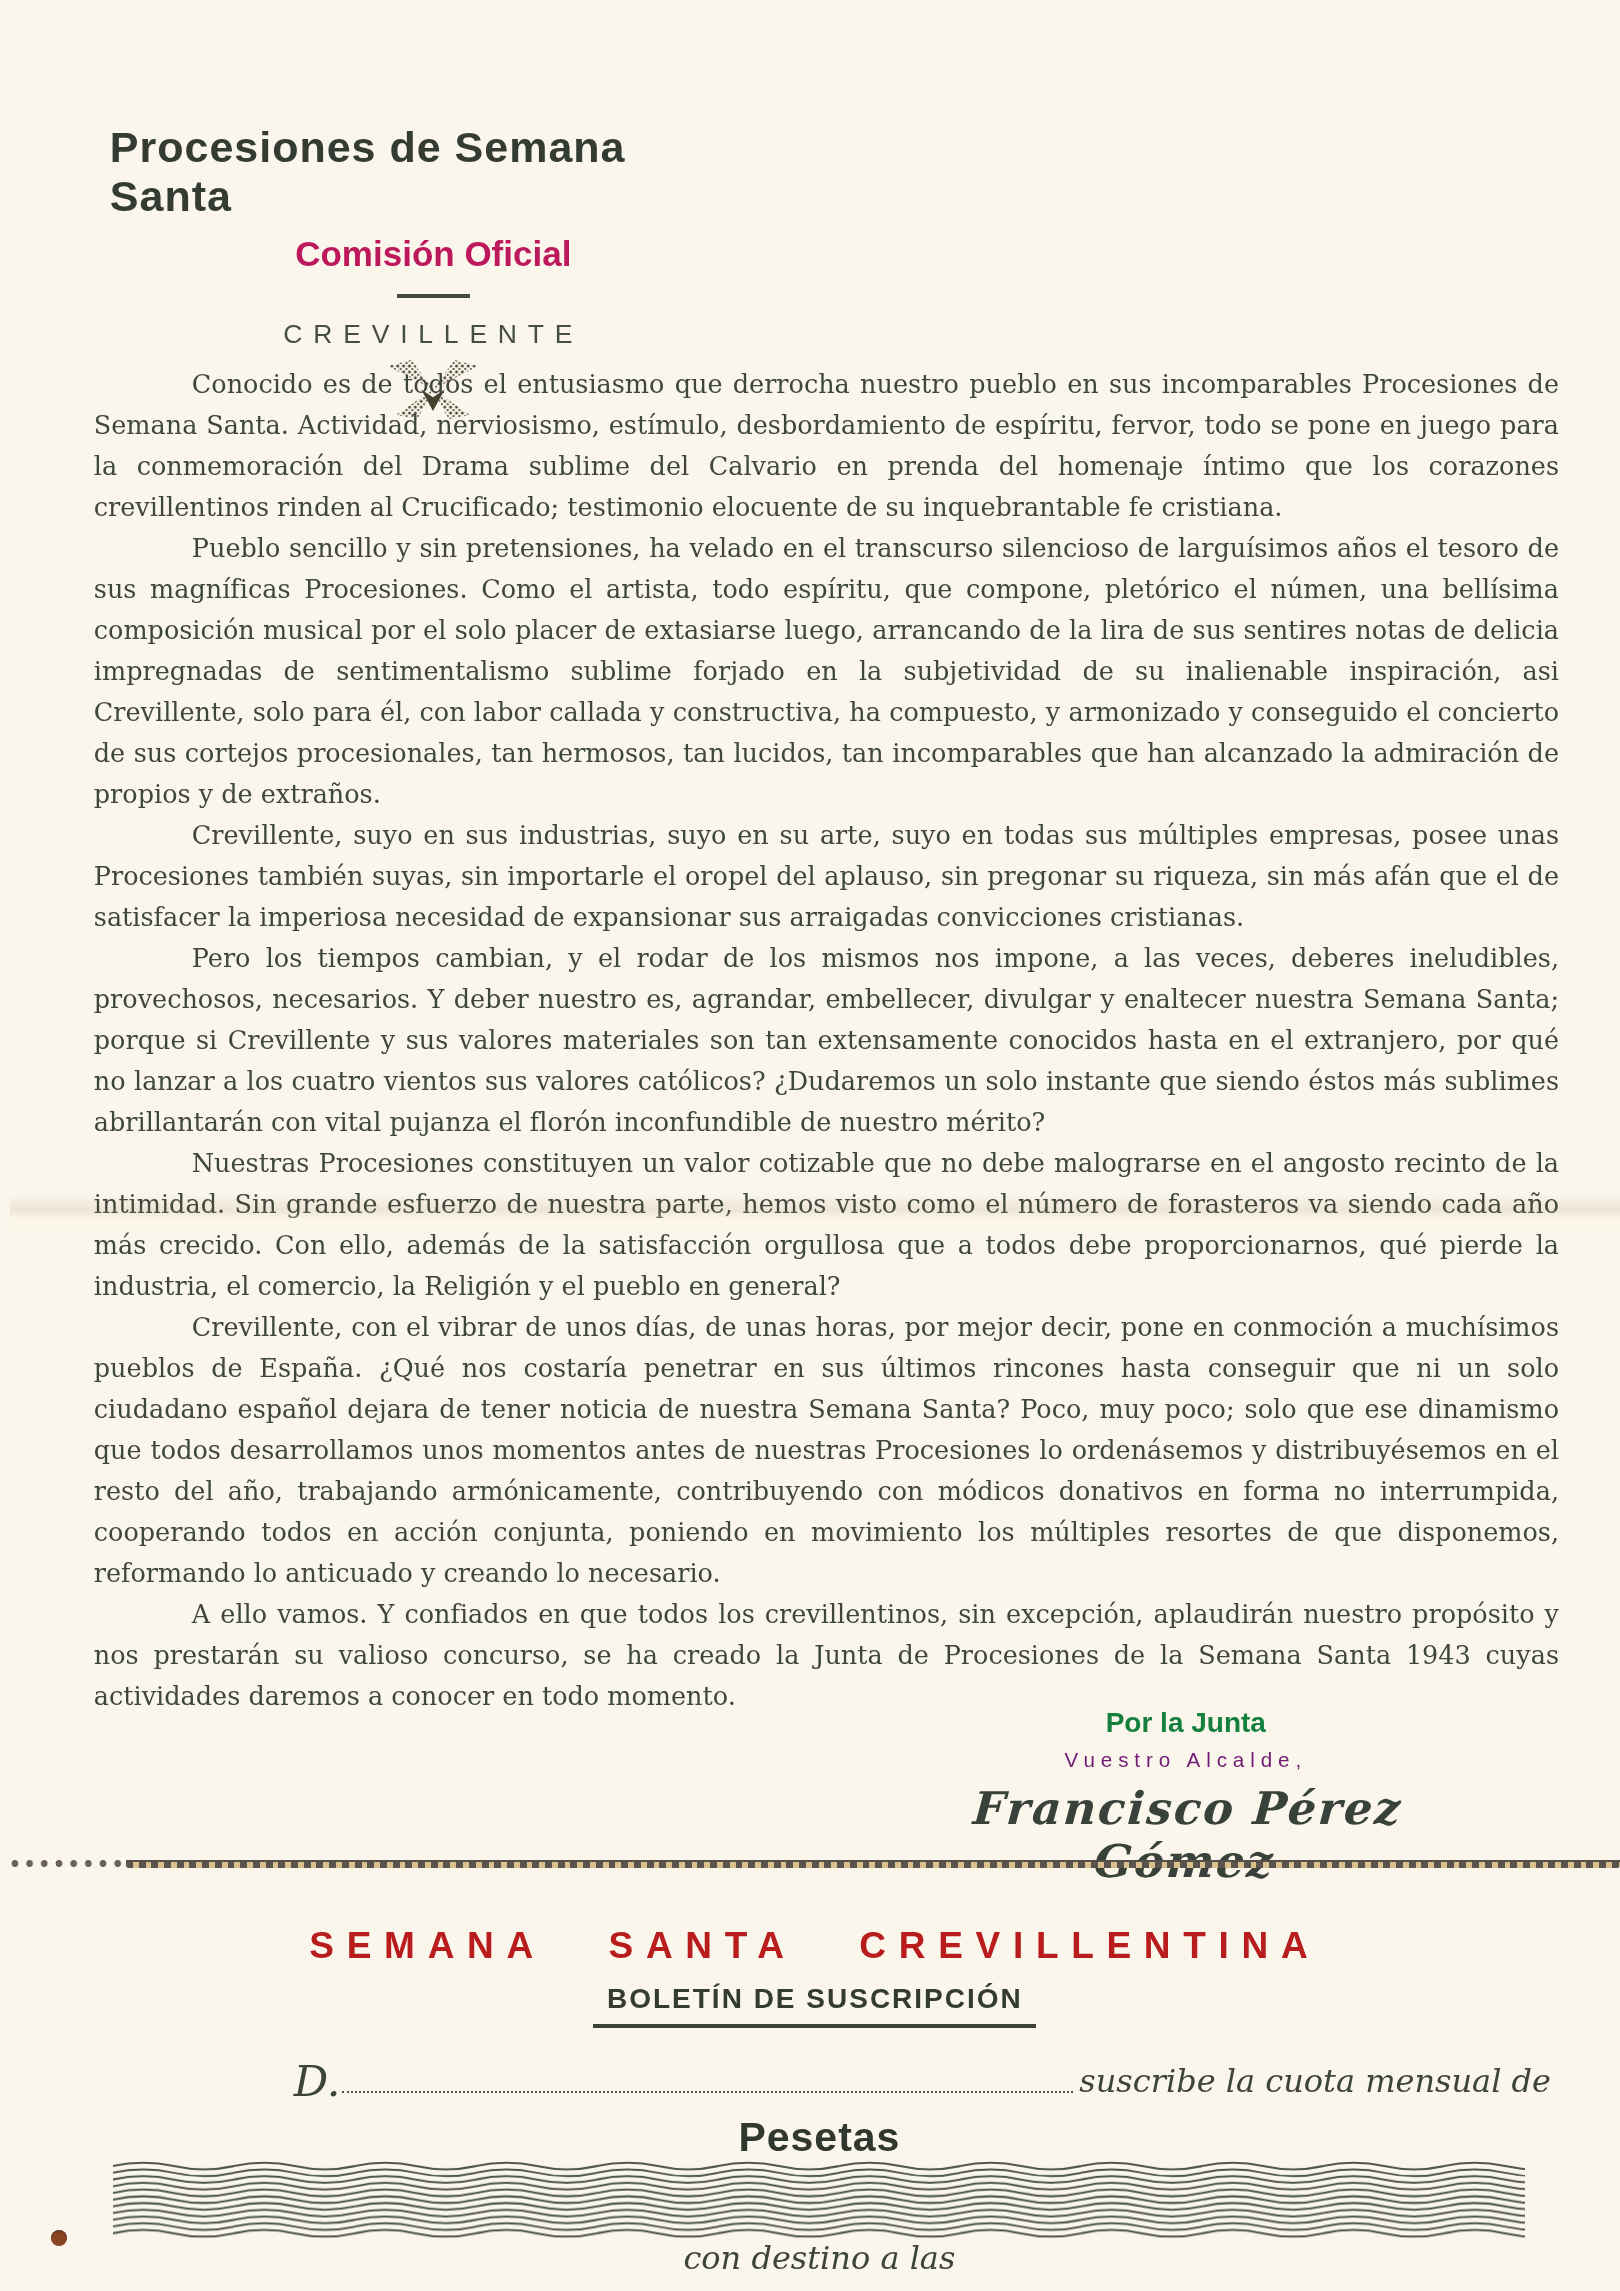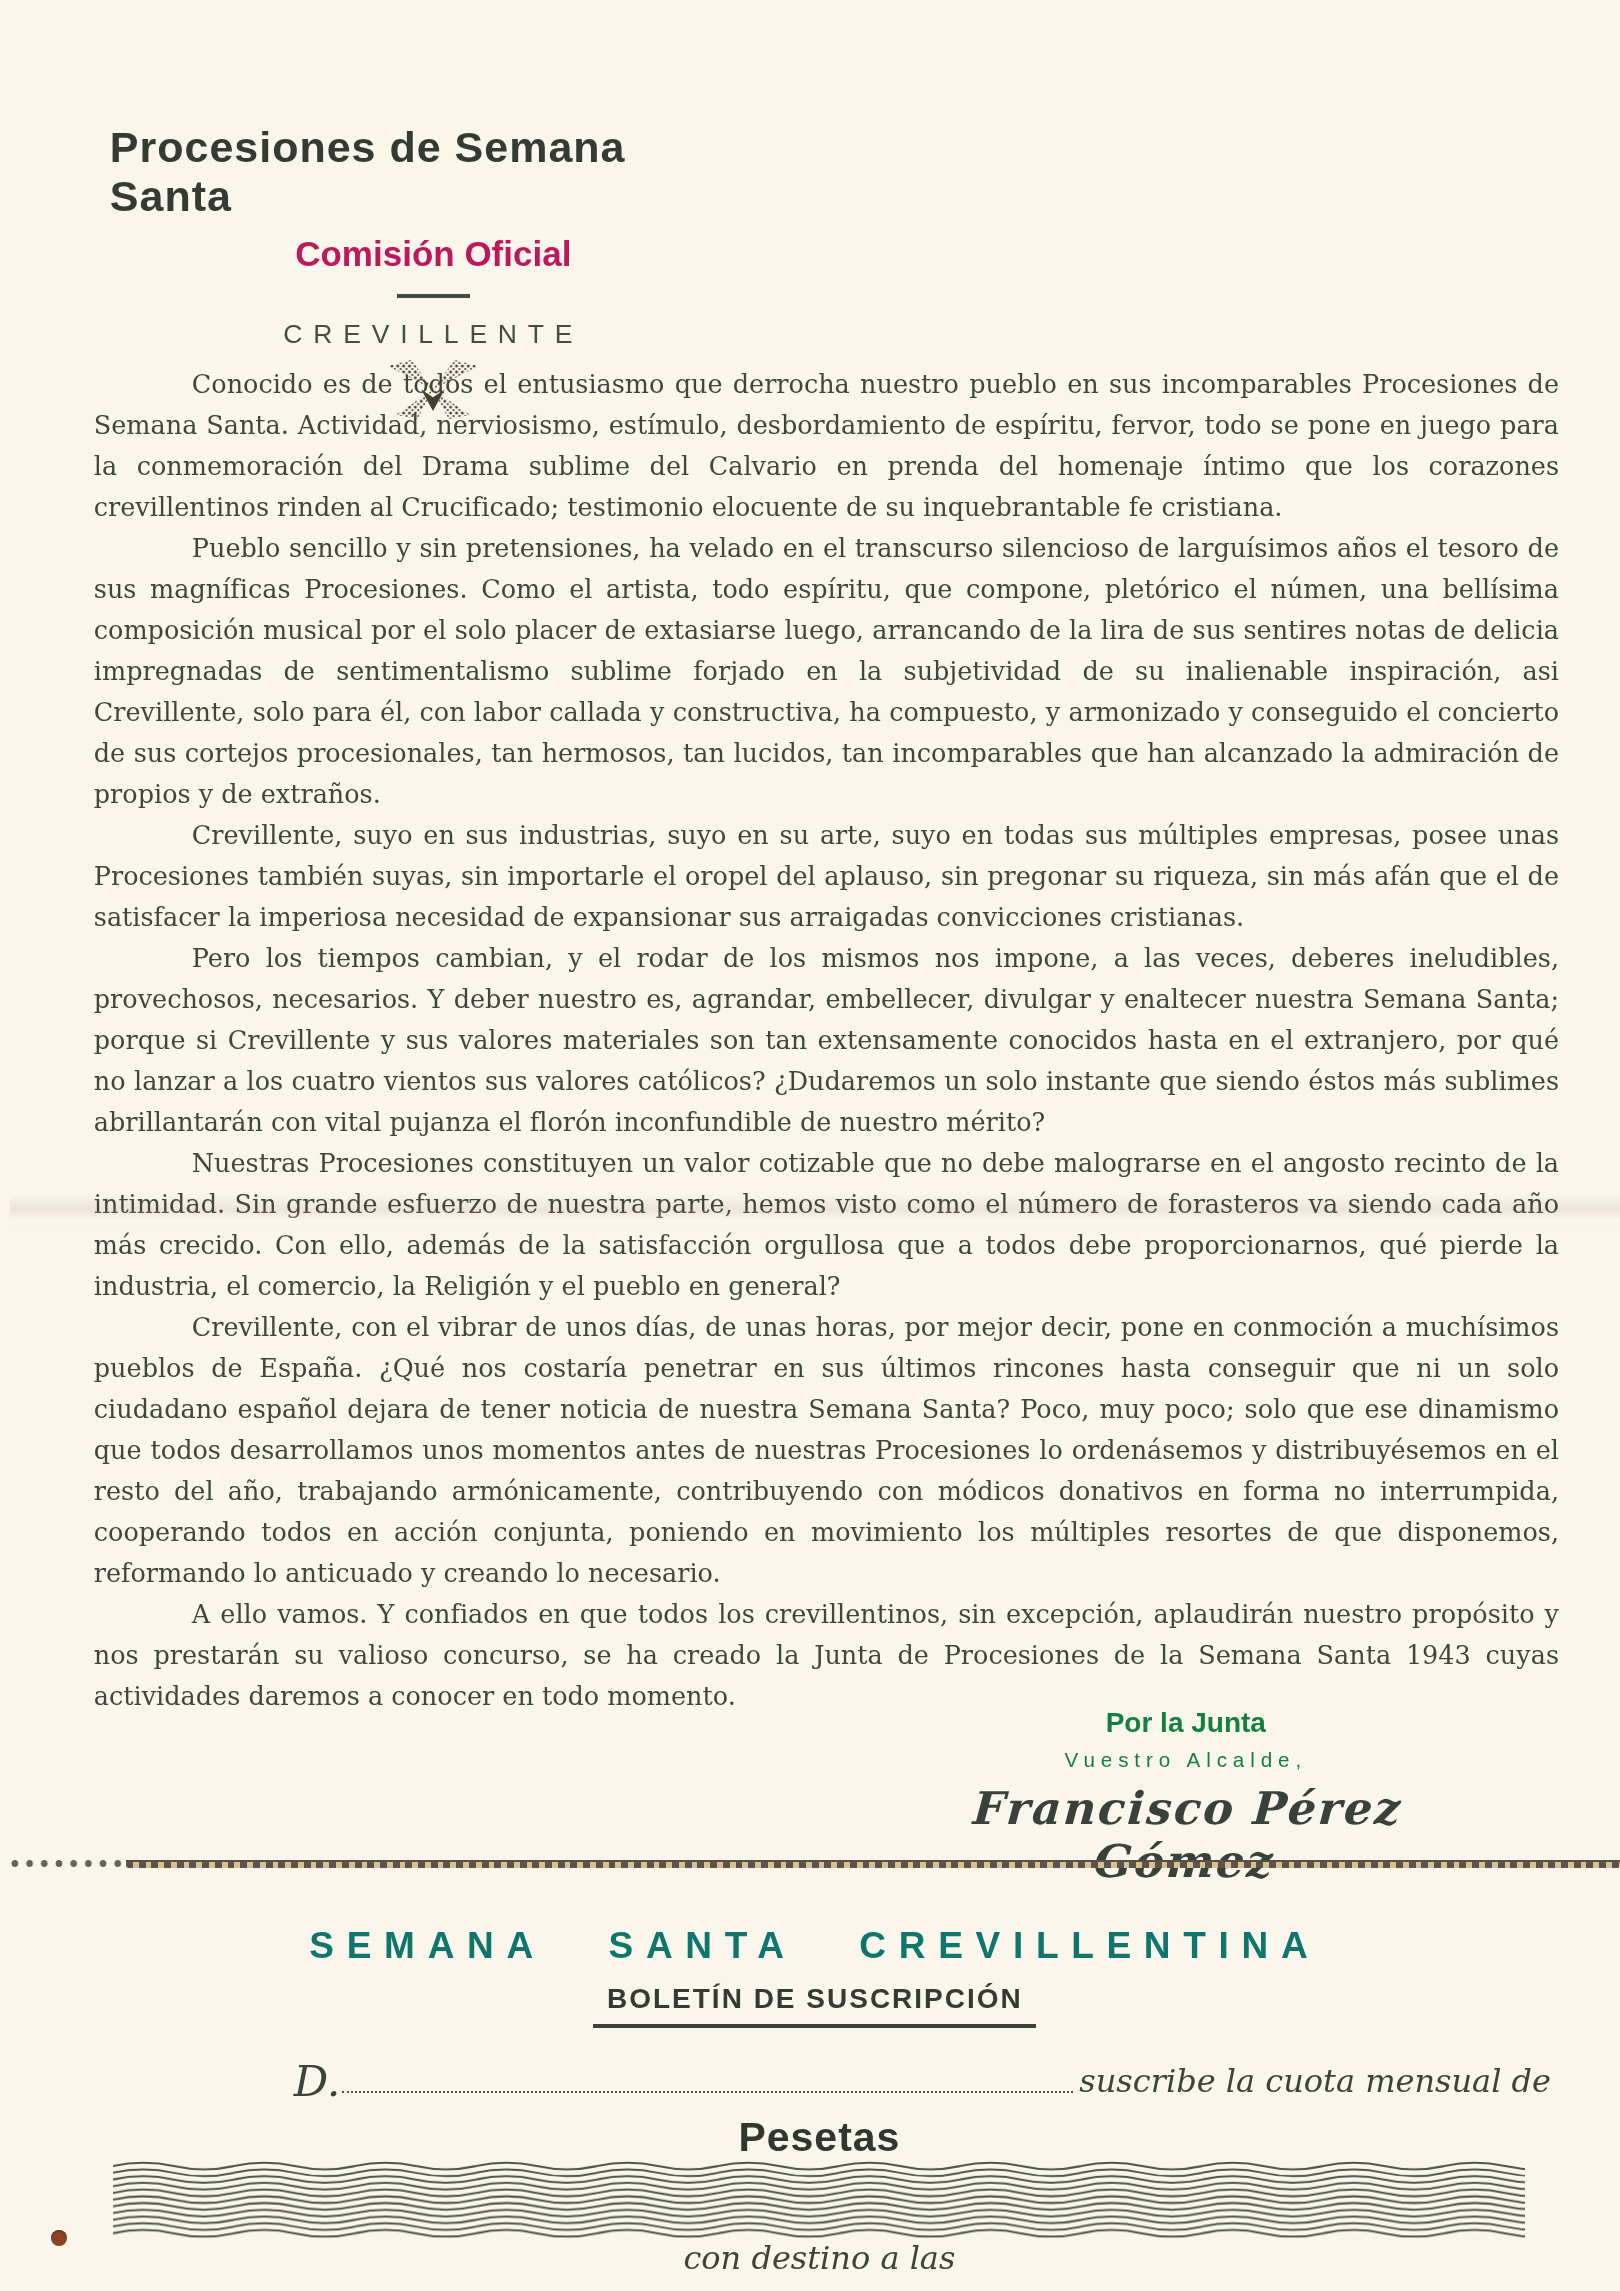--- a/index.html
+++ b/index.html
@@ -43,41 +43,41 @@
   .letter{
     position:absolute;top:351px;left:84px;right:61px;
     font-family:"DejaVu Serif", serif;
     font-size:25.5px;line-height:41px;color:#3e463d;
     text-align:justify;
   }
   .letter p{margin:0;text-indent:98px;}
   
   .signature{position:absolute;top:1694px;left:921px;width:510px;text-align:center;}
   .sig-junta{font-size:28px;font-weight:bold;color:#15803d;}
-  .sig-alcalde{margin-top:9.8px;font-size:20.6px;letter-spacing:5.9px;color:#15803d;}
+  .sig-alcalde{margin-top:9.8px;font-size:20.6px;letter-spacing:5.9px;color:#701a75;}
   .sig-name{
     margin-top:9.8px;font-family:"DejaVu Serif", serif;font-style:italic;font-weight:bold;
     font-size:45px;color:#39423a;letter-spacing:2px;transform:skewX(-4deg);
   }
   
   .perf{position:absolute;top:1845px;left:0;right:0;display:flex;align-items:center;height:11.8px;}
   .perf-dots{
     width:116px;height:8.8px;
     background:radial-gradient(circle at 4.9px 4.4px, #6b6156 3.1px, rgba(0,0,0,0) 3.7px);
     background-size:14.7px 8.8px;background-repeat:repeat-x;
   }
   .perf-stitch{
     flex:1;height:5.9px;border-top:2px solid #55504a;
     background:repeating-linear-gradient(90deg,#5a544c 0 6.9px,#d9c08c 6.9px 12.7px);
     border-radius:0 0 2.9px 2.9px;
   }
   
   .coupon{position:absolute;top:1887px;left:0;right:0;}
   .coupon-title{
-    text-align:center;font-size:37px;font-weight:bold;color:#0f766e;
+    text-align:center;font-size:37px;font-weight:bold;color:#b91c1c;
     letter-spacing:12.7px;word-spacing:41px;margin-top:25.5px;
   }
   .coupon-sub{
     text-align:center;margin-top:15.7px;
   }
   .coupon-sub span{
     display:inline-block;font-size:28px;font-weight:bold;color:#333b32;
     letter-spacing:2px;border-bottom:4.9px solid #3a423a;padding:0 13.7px 8.8px 13.7px;
   }
   .form{position:absolute;left:78px;right:69px;top:162px;

